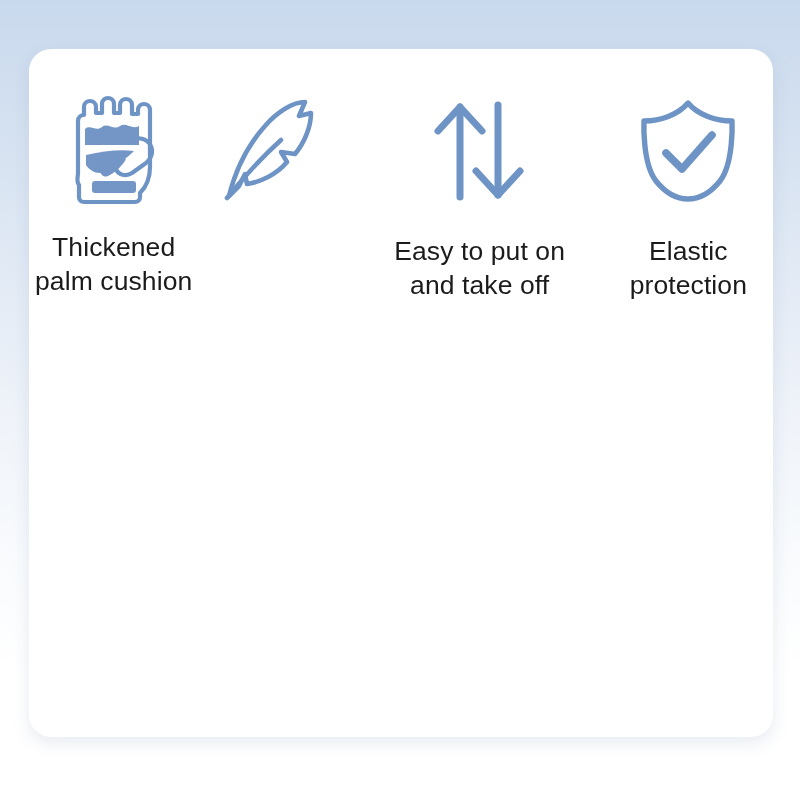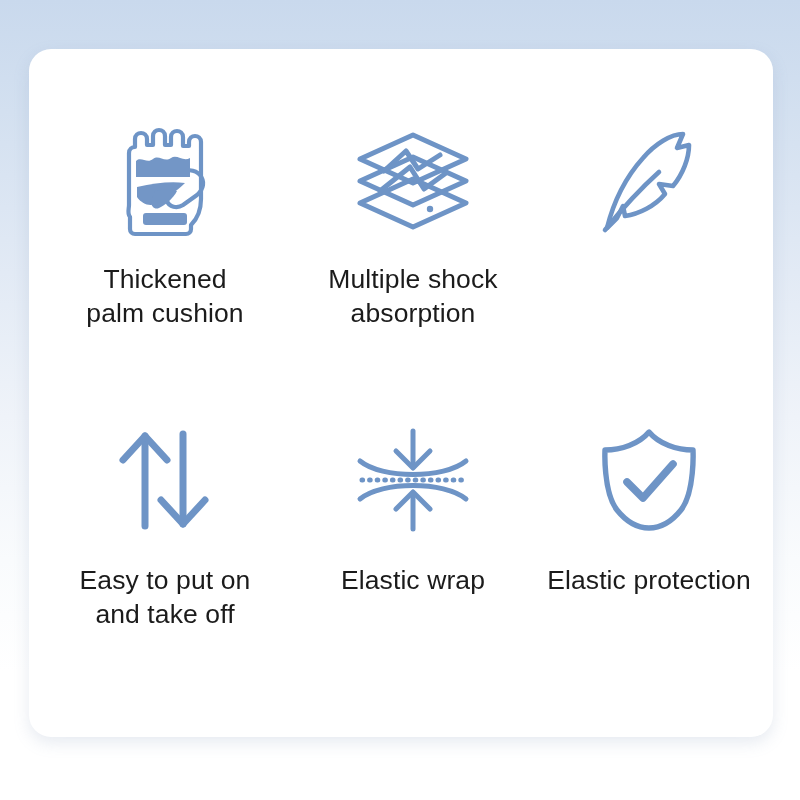--- a/index.html
+++ b/index.html
@@ -32,24 +32,24 @@
     box-shadow: 0 6px 16px rgba(120, 145, 180, 0.18);
   }
 
   .grid {
     position: absolute;
     left: 0;
     top: 0;
     width: 100%;
     height: 100%;
     display: grid;
-    grid-template-columns: repeat(3, 1fr);
+    grid-template-columns: repeat(4, 1fr);
     grid-template-rows: repeat(2, 1fr);
     box-sizing: border-box;
-    padding: 66px 6px 28px 6px;
+    padding: 34px 6px 28px 6px;
   }
 
   .feature {
     display: flex;
     flex-direction: column;
     align-items: center;
     justify-content: flex-start;
   }
 
   .icon-wrap {
@@ -106,38 +106,20 @@
             <path d="M26 62 C44 58 60 56 74 58 C66 66 54 74 44 79 C38 82 30 78 26 72 Z" fill="#7396c6"></path>
             <path d="M44 66 C52 64 60 64 66 66 C62 74 54 80 48 83 C44 85 40 82 40 76 Z" fill="#7396c6"></path>
 
             <rect x="32" y="88" width="44" height="12" rx="3" fill="#7396c6"></rect>
           </svg>
         </div>
         <div class="feature-label">Thickened
 palm cushion</div>
       </div>
 
-      <div class="feature">
-        <div class="icon-wrap">
-          <svg width="118" height="104" viewBox="0 0 118 104" fill="none" xmlns="http://www.w3.org/2000/svg">
-
-            <path d="M59 6 L112 30 L59 54 L6 30 Z" stroke="#6e94c6" stroke-width="5" stroke-linejoin="round"></path>
-
-            <path d="M59 28 L112 52 L59 76 L6 52 Z" stroke="#6e94c6" stroke-width="5" stroke-linejoin="round"></path>
-
-            <path d="M59 50 L112 74 L59 98 L6 74 Z" stroke="#6e94c6" stroke-width="5" stroke-linejoin="round"></path>
-
-            <path d="M30 42 L52 22 L64 40 L86 26" stroke="#6e94c6" stroke-width="5" stroke-linejoin="round" stroke-linecap="round"></path>
-            <path d="M26 62 L56 38 L70 60 L92 44" stroke="#6e94c6" stroke-width="5" stroke-linejoin="round" stroke-linecap="round"></path>
-            <circle cx="76" cy="80" r="3.2" fill="#6e94c6"></circle>
-          </svg>
-        </div>
-        <div class="feature-label">Multiple shock
-absorption</div>
-      </div>
 
       <div class="feature">
         <div class="icon-wrap">
           <svg width="108" height="110" viewBox="0 0 108 110" fill="none" xmlns="http://www.w3.org/2000/svg">
 
             <path d="M12 102 C18 78 30 52 48 32 C60 18 76 8 88 8 L82 22 L94 19 C94 32 88 48 78 60 L64 58 L70 68 C60 80 44 88 30 90 L28 80 L22 92 Z" stroke="#6e94c6" stroke-width="4.6" stroke-linejoin="round" stroke-linecap="round"></path>
 
             <path d="M10 104 C26 84 44 64 64 46" stroke="#6e94c6" stroke-width="4.6" stroke-linecap="round"></path>
           </svg>
         </div>
@@ -151,39 +133,20 @@
             <path d="M8 32 L30 8 L52 32" stroke="#6e94c6" stroke-width="7" stroke-linecap="round" stroke-linejoin="round"></path>
 
             <path d="M68 6 L68 96" stroke="#6e94c6" stroke-width="7" stroke-linecap="round"></path>
             <path d="M46 72 L68 96 L90 72" stroke="#6e94c6" stroke-width="7" stroke-linecap="round" stroke-linejoin="round"></path>
           </svg>
         </div>
         <div class="feature-label label-wide">Easy to put on
 and take off</div>
       </div>
 
-      <div class="feature row2">
-        <div class="icon-wrap">
-          <svg width="122" height="106" viewBox="0 0 122 106" fill="none" xmlns="http://www.w3.org/2000/svg">
-
-            <path d="M61 4 L61 40" stroke="#6e94c6" stroke-width="5" stroke-linecap="round"></path>
-            <path d="M44 24 L61 41 L78 24" stroke="#6e94c6" stroke-width="5" stroke-linecap="round" stroke-linejoin="round"></path>
-
-            <path d="M8 34 C30 52 92 52 114 34" stroke="#6e94c6" stroke-width="5" stroke-linecap="round"></path>
-
-            <path d="M10 53 L112 53" stroke="#6e94c6" stroke-width="5" stroke-linecap="round" stroke-dasharray="0.6 7"></path>
-
-            <path d="M8 72 C30 54 92 54 114 72" stroke="#6e94c6" stroke-width="5" stroke-linecap="round"></path>
-
-            <path d="M61 102 L61 66" stroke="#6e94c6" stroke-width="5" stroke-linecap="round"></path>
-            <path d="M44 82 L61 65 L78 82" stroke="#6e94c6" stroke-width="5" stroke-linecap="round" stroke-linejoin="round"></path>
-          </svg>
-        </div>
-        <div class="feature-label">Elastic wrap</div>
-      </div>
 
       <div class="feature row2">
         <div class="icon-wrap">
           <svg width="104" height="108" viewBox="0 0 104 108" fill="none" xmlns="http://www.w3.org/2000/svg">
             <path d="M52 6 C42 18 24 24 8 24 C8 24 6 66 20 84 C32 99 44 102 52 102 C60 102 72 99 84 84 C98 66 96 24 96 24 C80 24 62 18 52 6 Z" stroke="#6e94c6" stroke-width="5.4" stroke-linejoin="round" stroke-linecap="round"></path>
             <path d="M30 56 L46 72 L76 38" stroke="#6e94c6" stroke-width="7.6" stroke-linecap="round" stroke-linejoin="round"></path>
           </svg>
         </div>
         <div class="feature-label">Elastic protection</div>
       </div>

